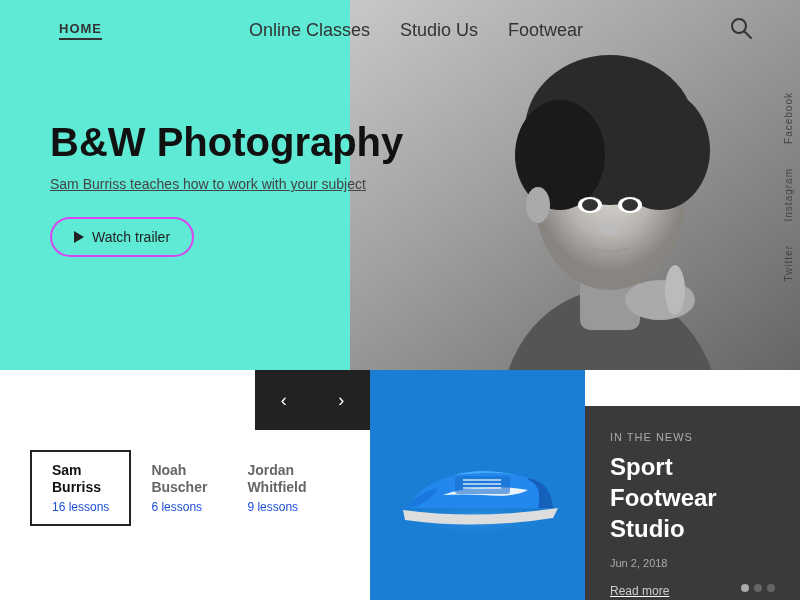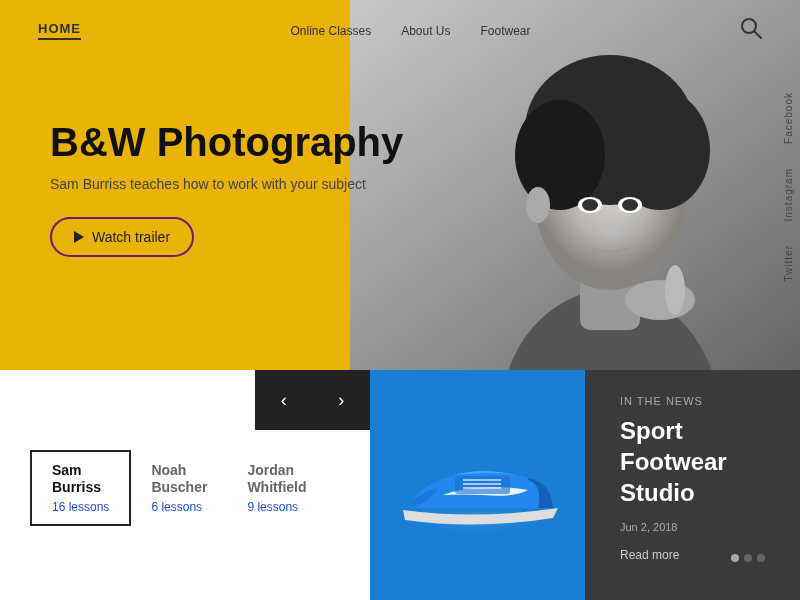--- a/index.html
+++ b/index.html
@@ -1,58 +1,58 @@
 <!DOCTYPE html>
 <html><head>
   <meta charset="utf-8">
   <style>
     * { margin: 0; padding: 0; box-sizing: border-box; }
     body { width: 800px; height: 600px; overflow: hidden; font-family: 'Arial', sans-serif; position: relative; }
 
     
     .header {
       position: absolute;
-      top: 0; left: 0; right: 0;
+      top: 0; left: 11px; right: 0;
       height: 60px;
       display: flex;
       align-items: center;
       justify-content: space-between;
-      padding: 0 38px;
+      padding: 0 48px;
       z-index: 10;
     }
     .nav-logo {
       font-size: 13px;
       font-weight: bold;
       color: #333;
       letter-spacing: 1px;
       border-bottom: 2px solid #333;
       padding-bottom: 2px;
     }
     .nav-links {
       display: flex;
       align-items: center;
       gap: 30px;
       list-style: none;
     }
     .nav-links li a {
       text-decoration: none;
       color: #333;
-      font-size: 12px;
+      font-size: 18px;
       text-align: center;
     }
     .search-icon-wrap {
       cursor: pointer;
     }
 
     
     .hero {
       position: absolute;
       top: 0; left: 0; right: 0;
       height: 370px;
-      background: #eab308;
+      background: #5eead4;
       overflow: hidden;
     }
     .hero-portrait {
       position: absolute;
       right: 50px;
       top: 0;
       width: 400px;
       height: 370px;
       overflow: hidden;
     }
@@ -67,27 +67,28 @@
       font-size: 40px;
       font-weight: 900;
       color: #111;
       line-height: 1.1;
       margin-bottom: 12px;
     }
     .hero-subtitle {
       font-size: 14px;
       color: #444;
       margin-bottom: 25px;
+      text-decoration: underline;
     }
     .watch-trailer-btn {
       display: flex;
       align-items: center;
       gap: 8px;
       padding: 10px 22px;
-      border: 2px solid #701a75;
+      border: 2px solid #d946ef;
       border-radius: 25px;
       background: transparent;
       cursor: pointer;
       font-size: 14px;
       font-weight: 500;
       color: #222;
     }
     .play-icon {
       width: 0;
       height: 0;
@@ -200,22 +201,23 @@
     }
     .shoe-svg {
       width: 190px;
       height: 110px;
     }
 
     
     .news-panel {
       flex: 1;
       background: #3a3a3a;
-      padding: 25px 35px;
+      padding: 25px 25px;
       color: white;
+      margin-top: 36px;
     }
     .news-label {
       font-size: 11px;
       color: #aaa;
       text-transform: uppercase;
       letter-spacing: 1px;
       margin-bottom: 8px;
     }
     .news-title {
       font-size: 24px;
@@ -224,22 +226,23 @@
       line-height: 1.3;
       margin-bottom: 12px;
     }
     .news-date {
       font-size: 11px;
       color: #aaa;
       margin-bottom: 15px;
     }
     .news-footer {
       display: flex;
-      align-items: flex-end;
+      align-items: flex-start;
       justify-content: space-between;
+      text-decoration: underline;
     }
     .read-more-link {
       font-size: 12px;
       color: #ccc;
       cursor: pointer;
       text-decoration: none;
     }
     .dots {
       display: flex;
       gap: 5px;
@@ -255,21 +258,21 @@
     }
   </style>
 </head>
 <body>
 
 <header class="header">
   <div class="nav-logo">HOME</div>
   <nav>
     <ul class="nav-links">
       <li><a href="#">Online Classes</a></li>
-      <li><a href="#">About Us</a></li>
+      <li><a href="#">Studio Us</a></li>
       <li><a href="#">Footwear</a></li>
     </ul>
   </nav>
   <div class="search-icon-wrap">
     <svg width="22" height="22" viewBox="0 0 22 22" fill="none">
       <circle cx="9" cy="9" r="7" stroke="#333" stroke-width="2"></circle>
       <line x1="14.5" y1="14.5" x2="21" y2="21" stroke="#333" stroke-width="2" stroke-linecap="round"></line>
     </svg>
   </div>
 </header>

